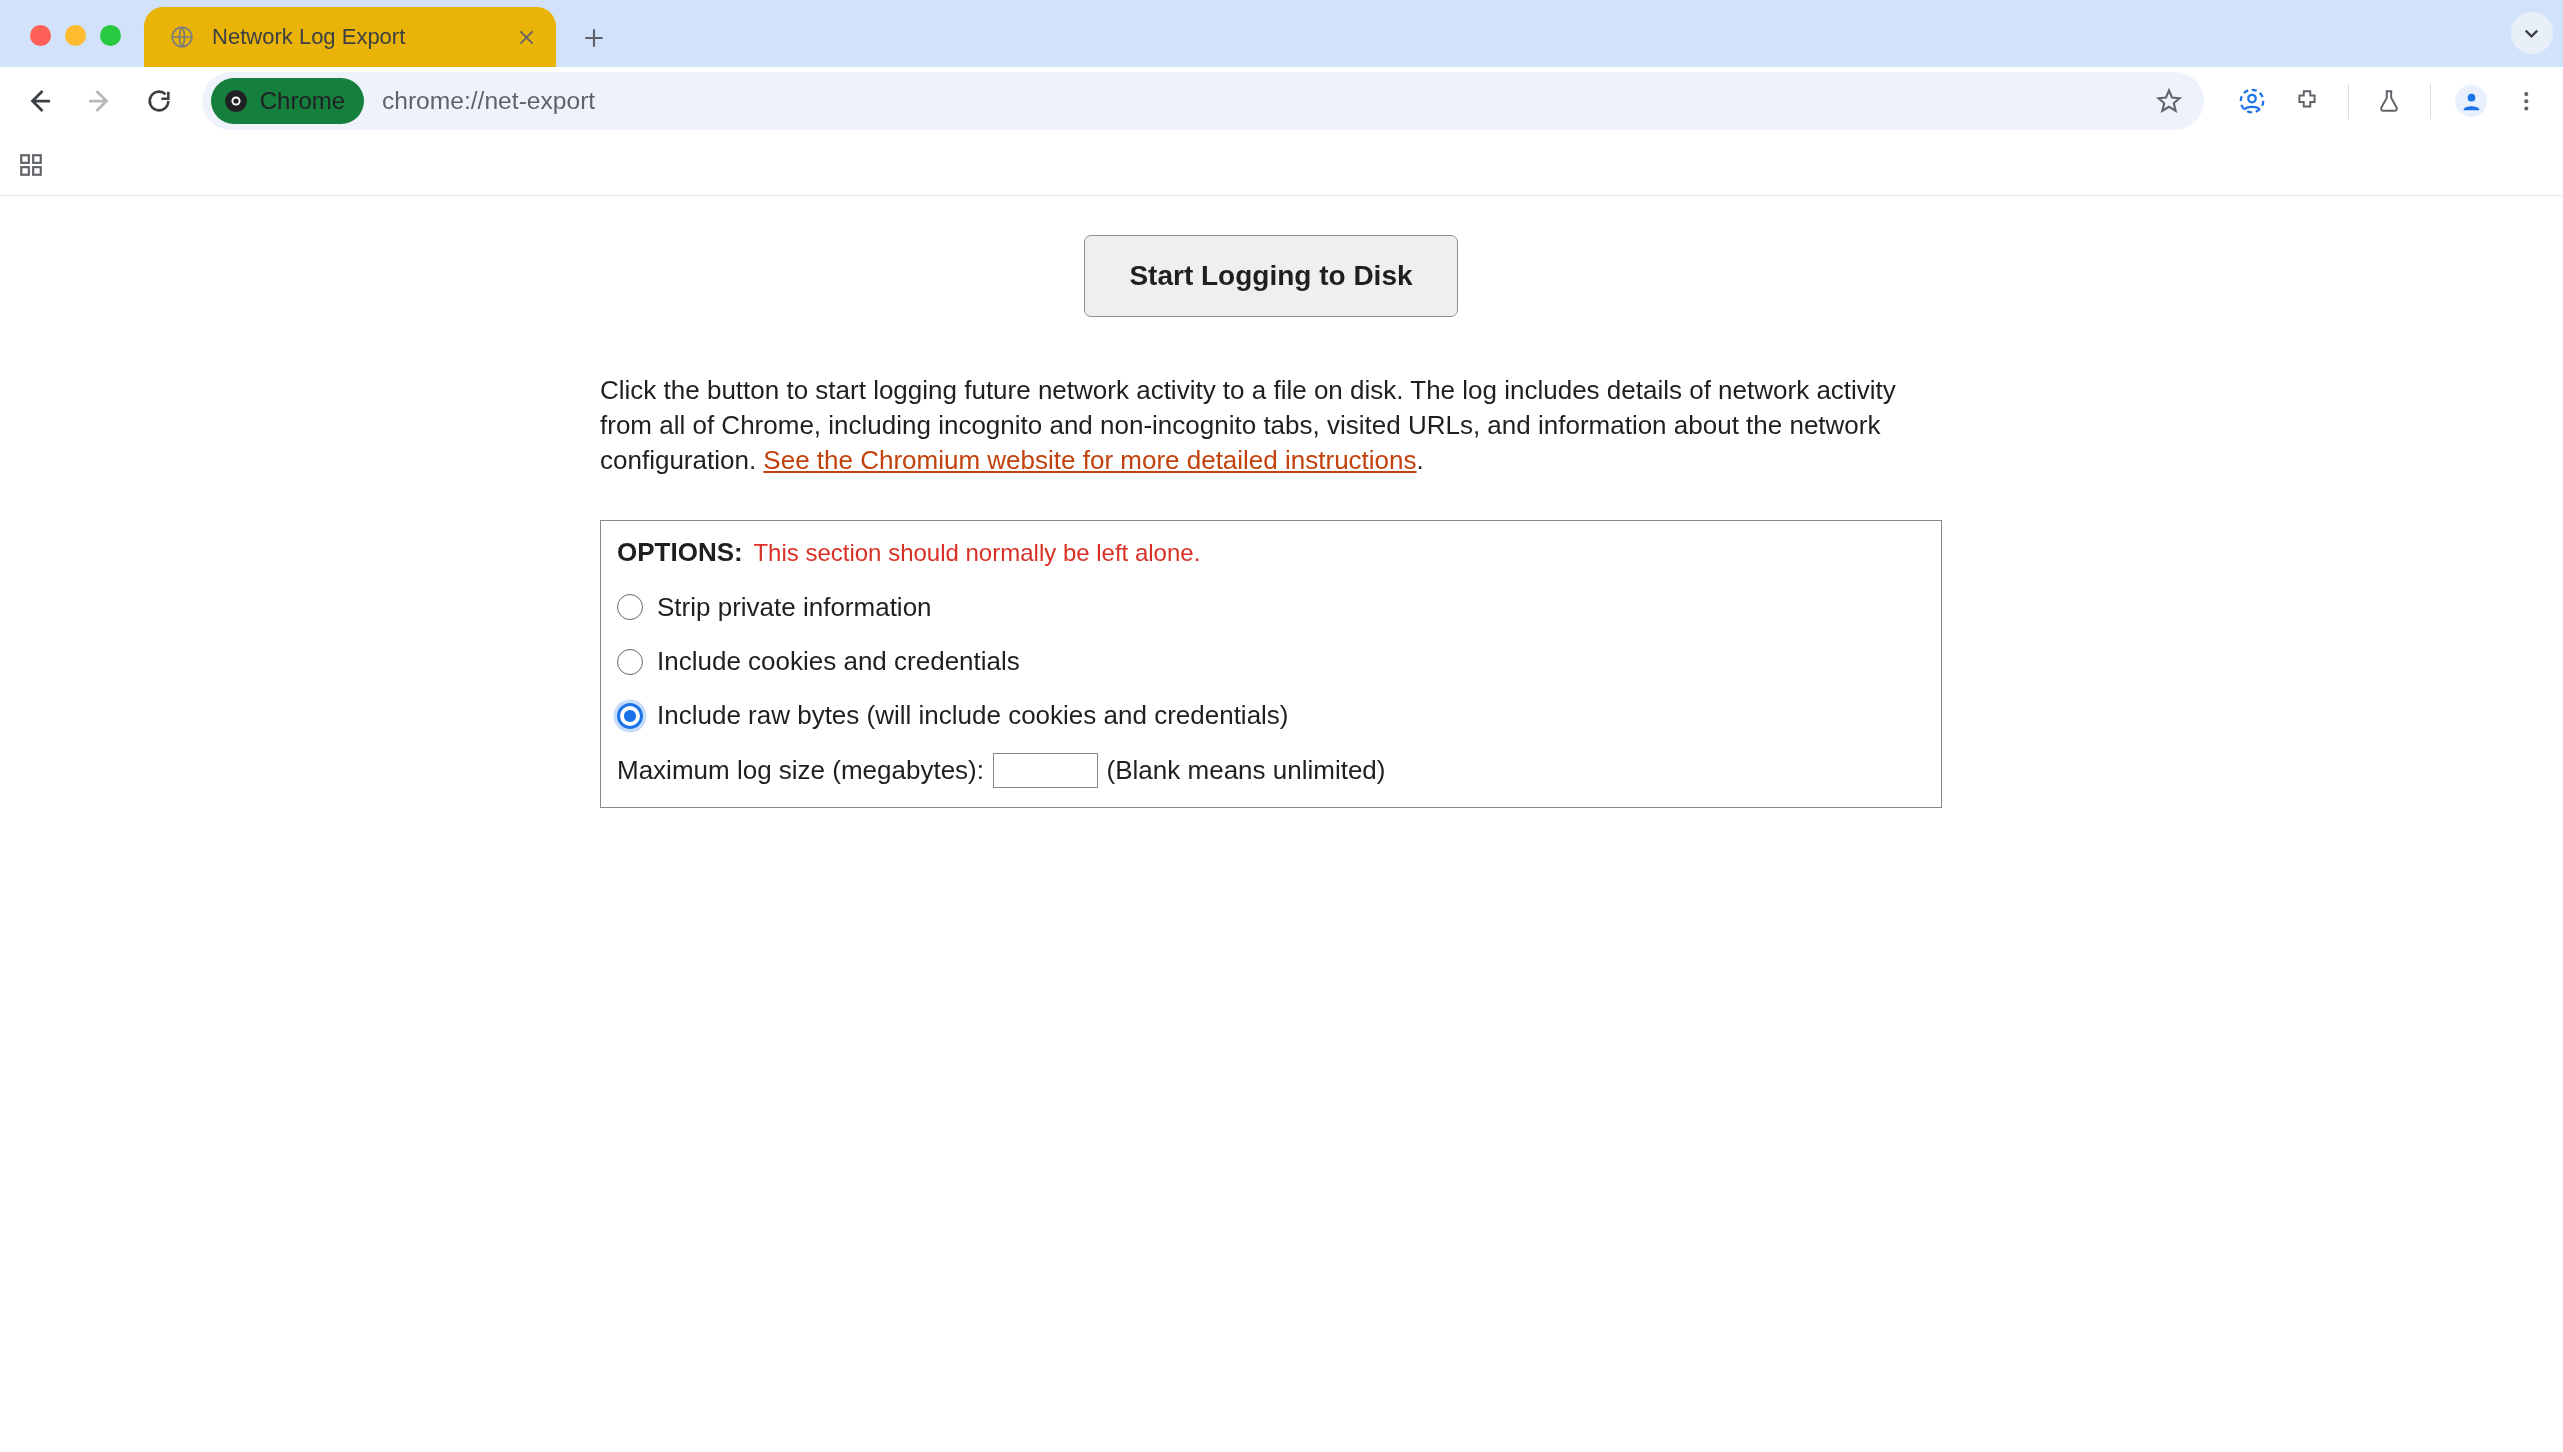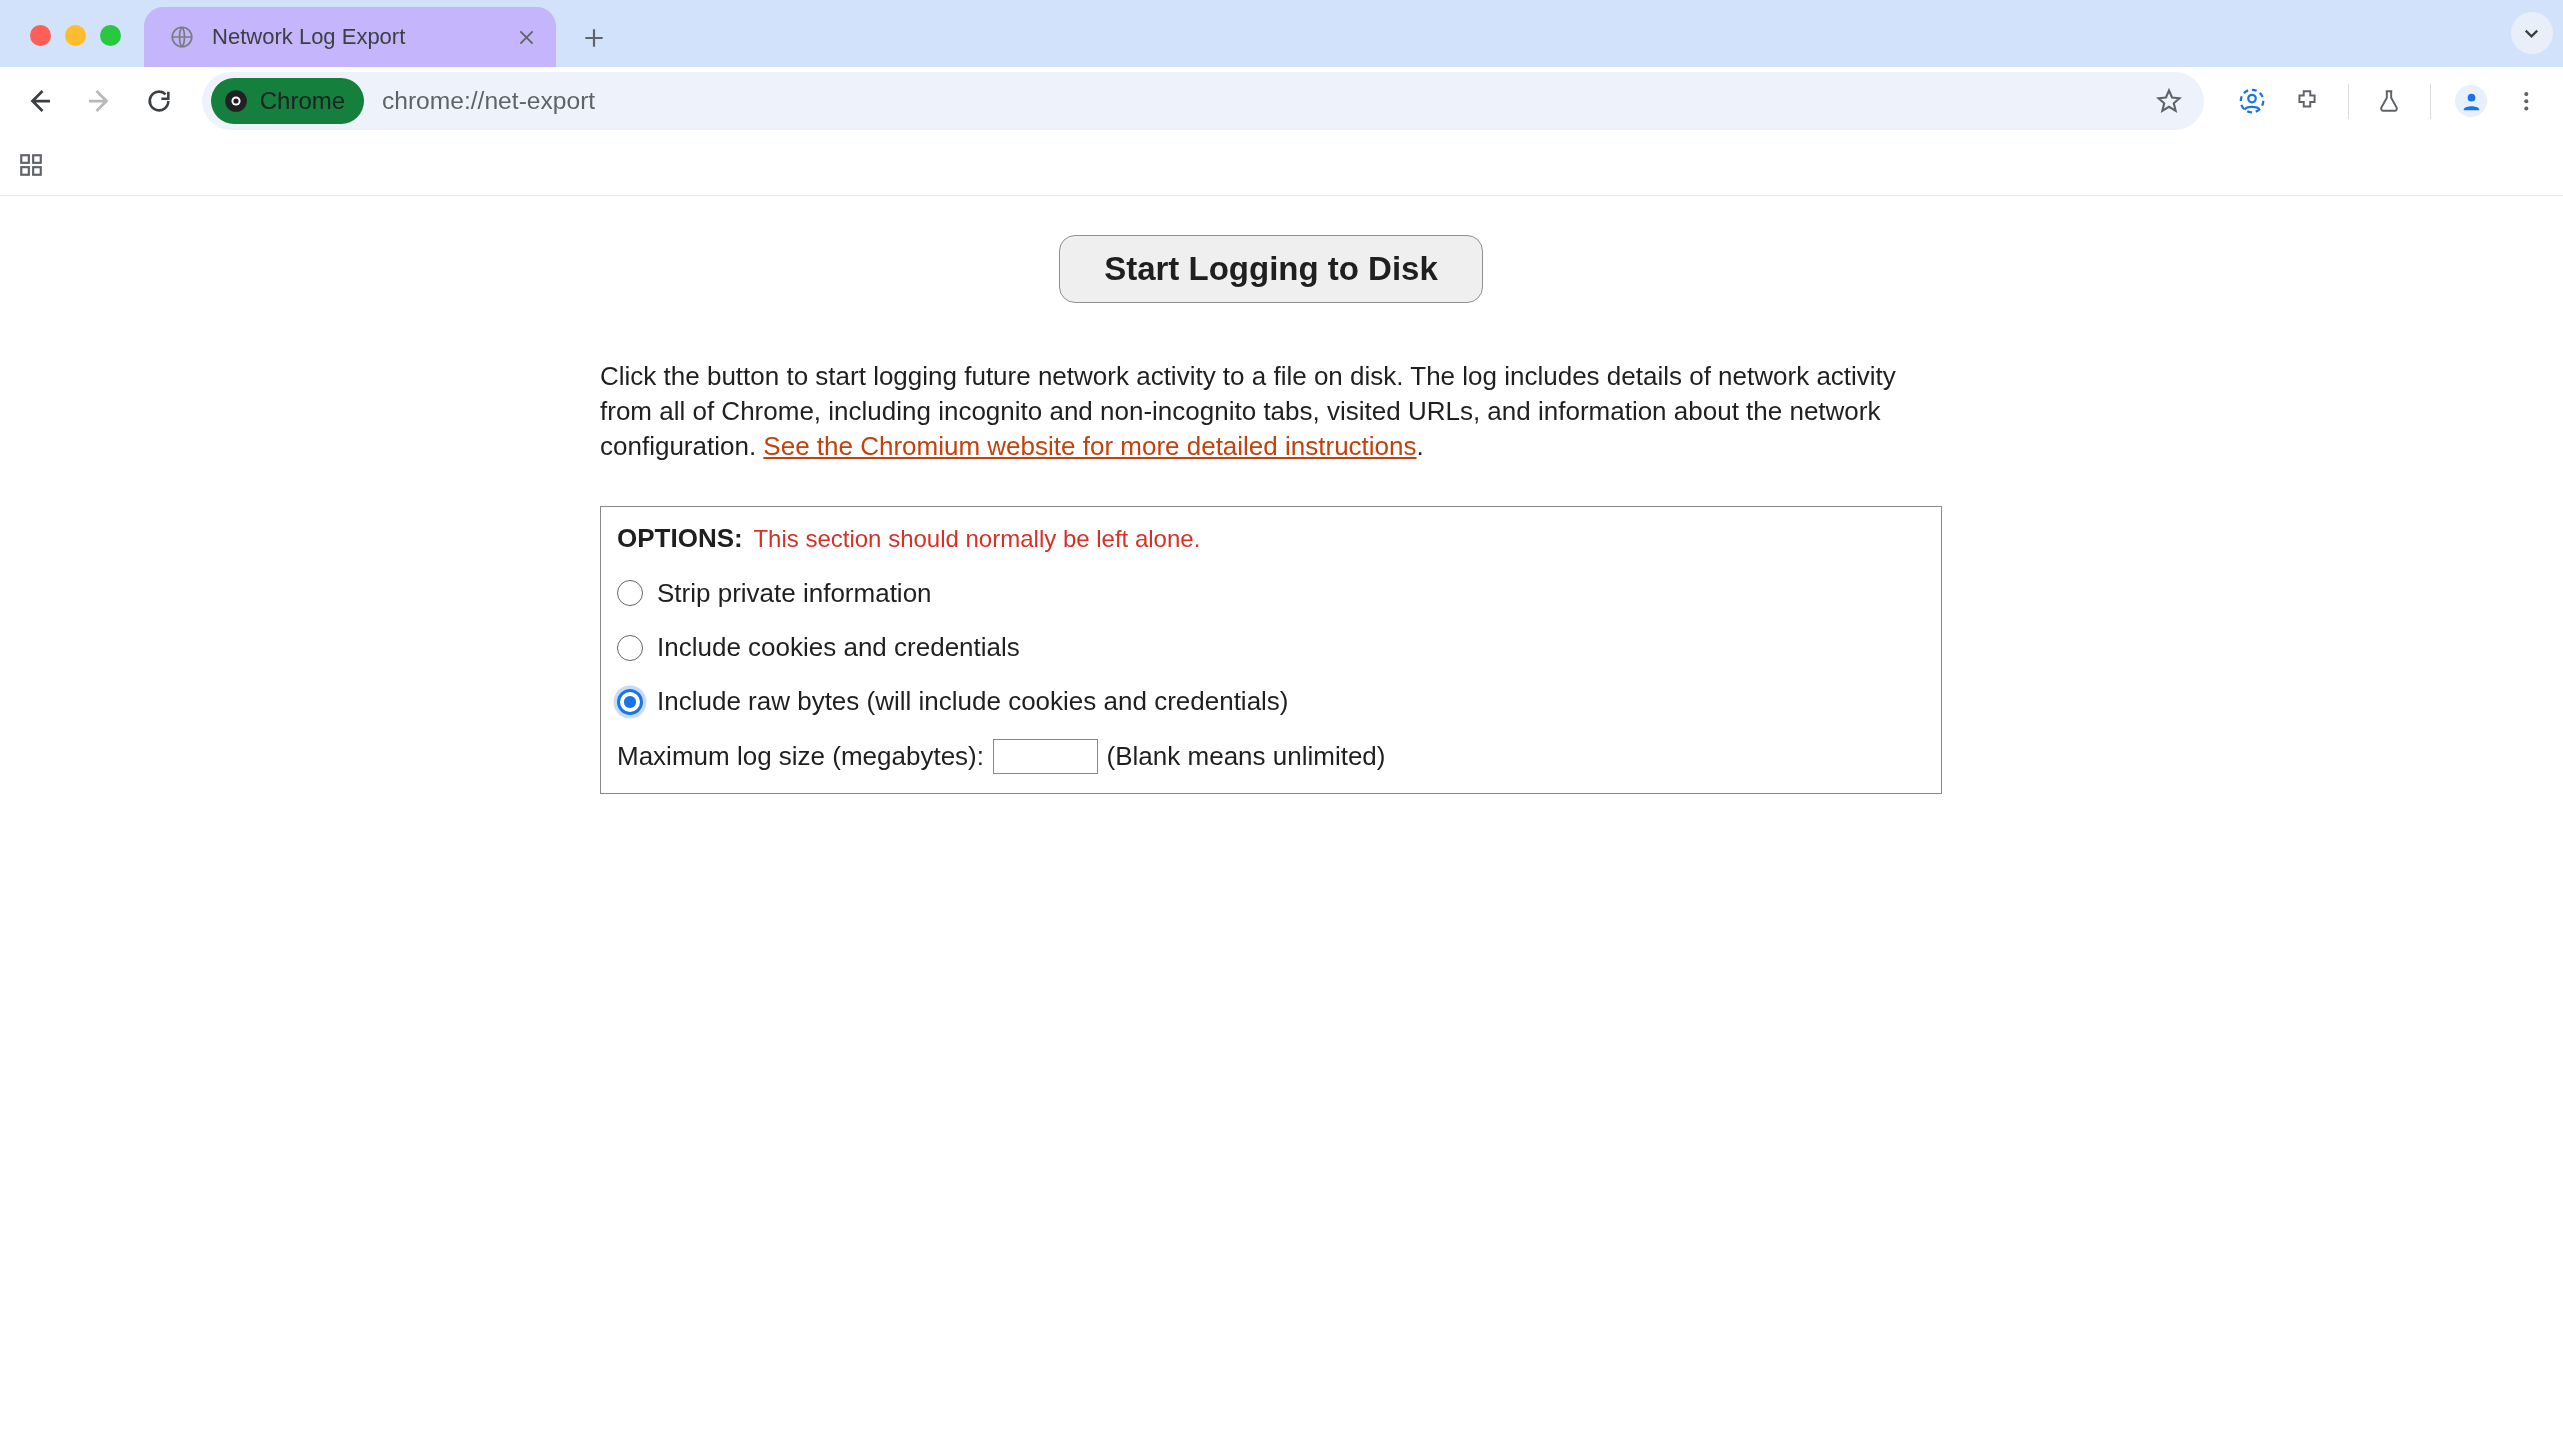--- a/index.html
+++ b/index.html
@@ -31,21 +31,21 @@
     width: 21px; height: 21px; border-radius: 50%;
   }
   .dot.red    { background:#ff5f57; }
   .dot.yellow { background:#febc2e; }
   .dot.green  { background:#28c840; }
 
   .tab {
     margin-left: 128px;
     width: 412px;
     height: 60px;
-    background: #c4b5fd;
+    background: #eab308;
     border-top-left-radius: 19.3px;
     border-top-right-radius: 19.3px;
     display: flex;
     align-items: center;
     padding: 0 17.5px 0 24.6px;
     font-size: 22px;
     color:#3c4043;
     gap: 17.5px;
   }
   .tab .favicon {
@@ -158,26 +158,26 @@
     line-height: 1.35;
   }
   h1.title {
     font-size: 42px;
     font-weight: 400;
     color:#5f6368;
     margin: 0 0 47px 0;
   }
   .center { text-align:center; }
   button.primary {
-    font-size: 33px;
+    font-size: 28px;
     font-weight: 700;
     background: #efefef;
     border: 1.8px solid #8f8f8f;
-    border-radius: 16px;
-    padding: 14px 44px;
+    border-radius: 7px;
+    padding: 24px 44px;
     cursor: pointer;
     color:#1f1f1f;
   }
   .desc { margin-top: 56px; }
   a.link { color:#c2410c; text-decoration: underline; }
 
   .options-box {
     border: 0.9px solid #888;
     margin-top: 42px;
     padding: 14px 16px 19.3px 16px;

